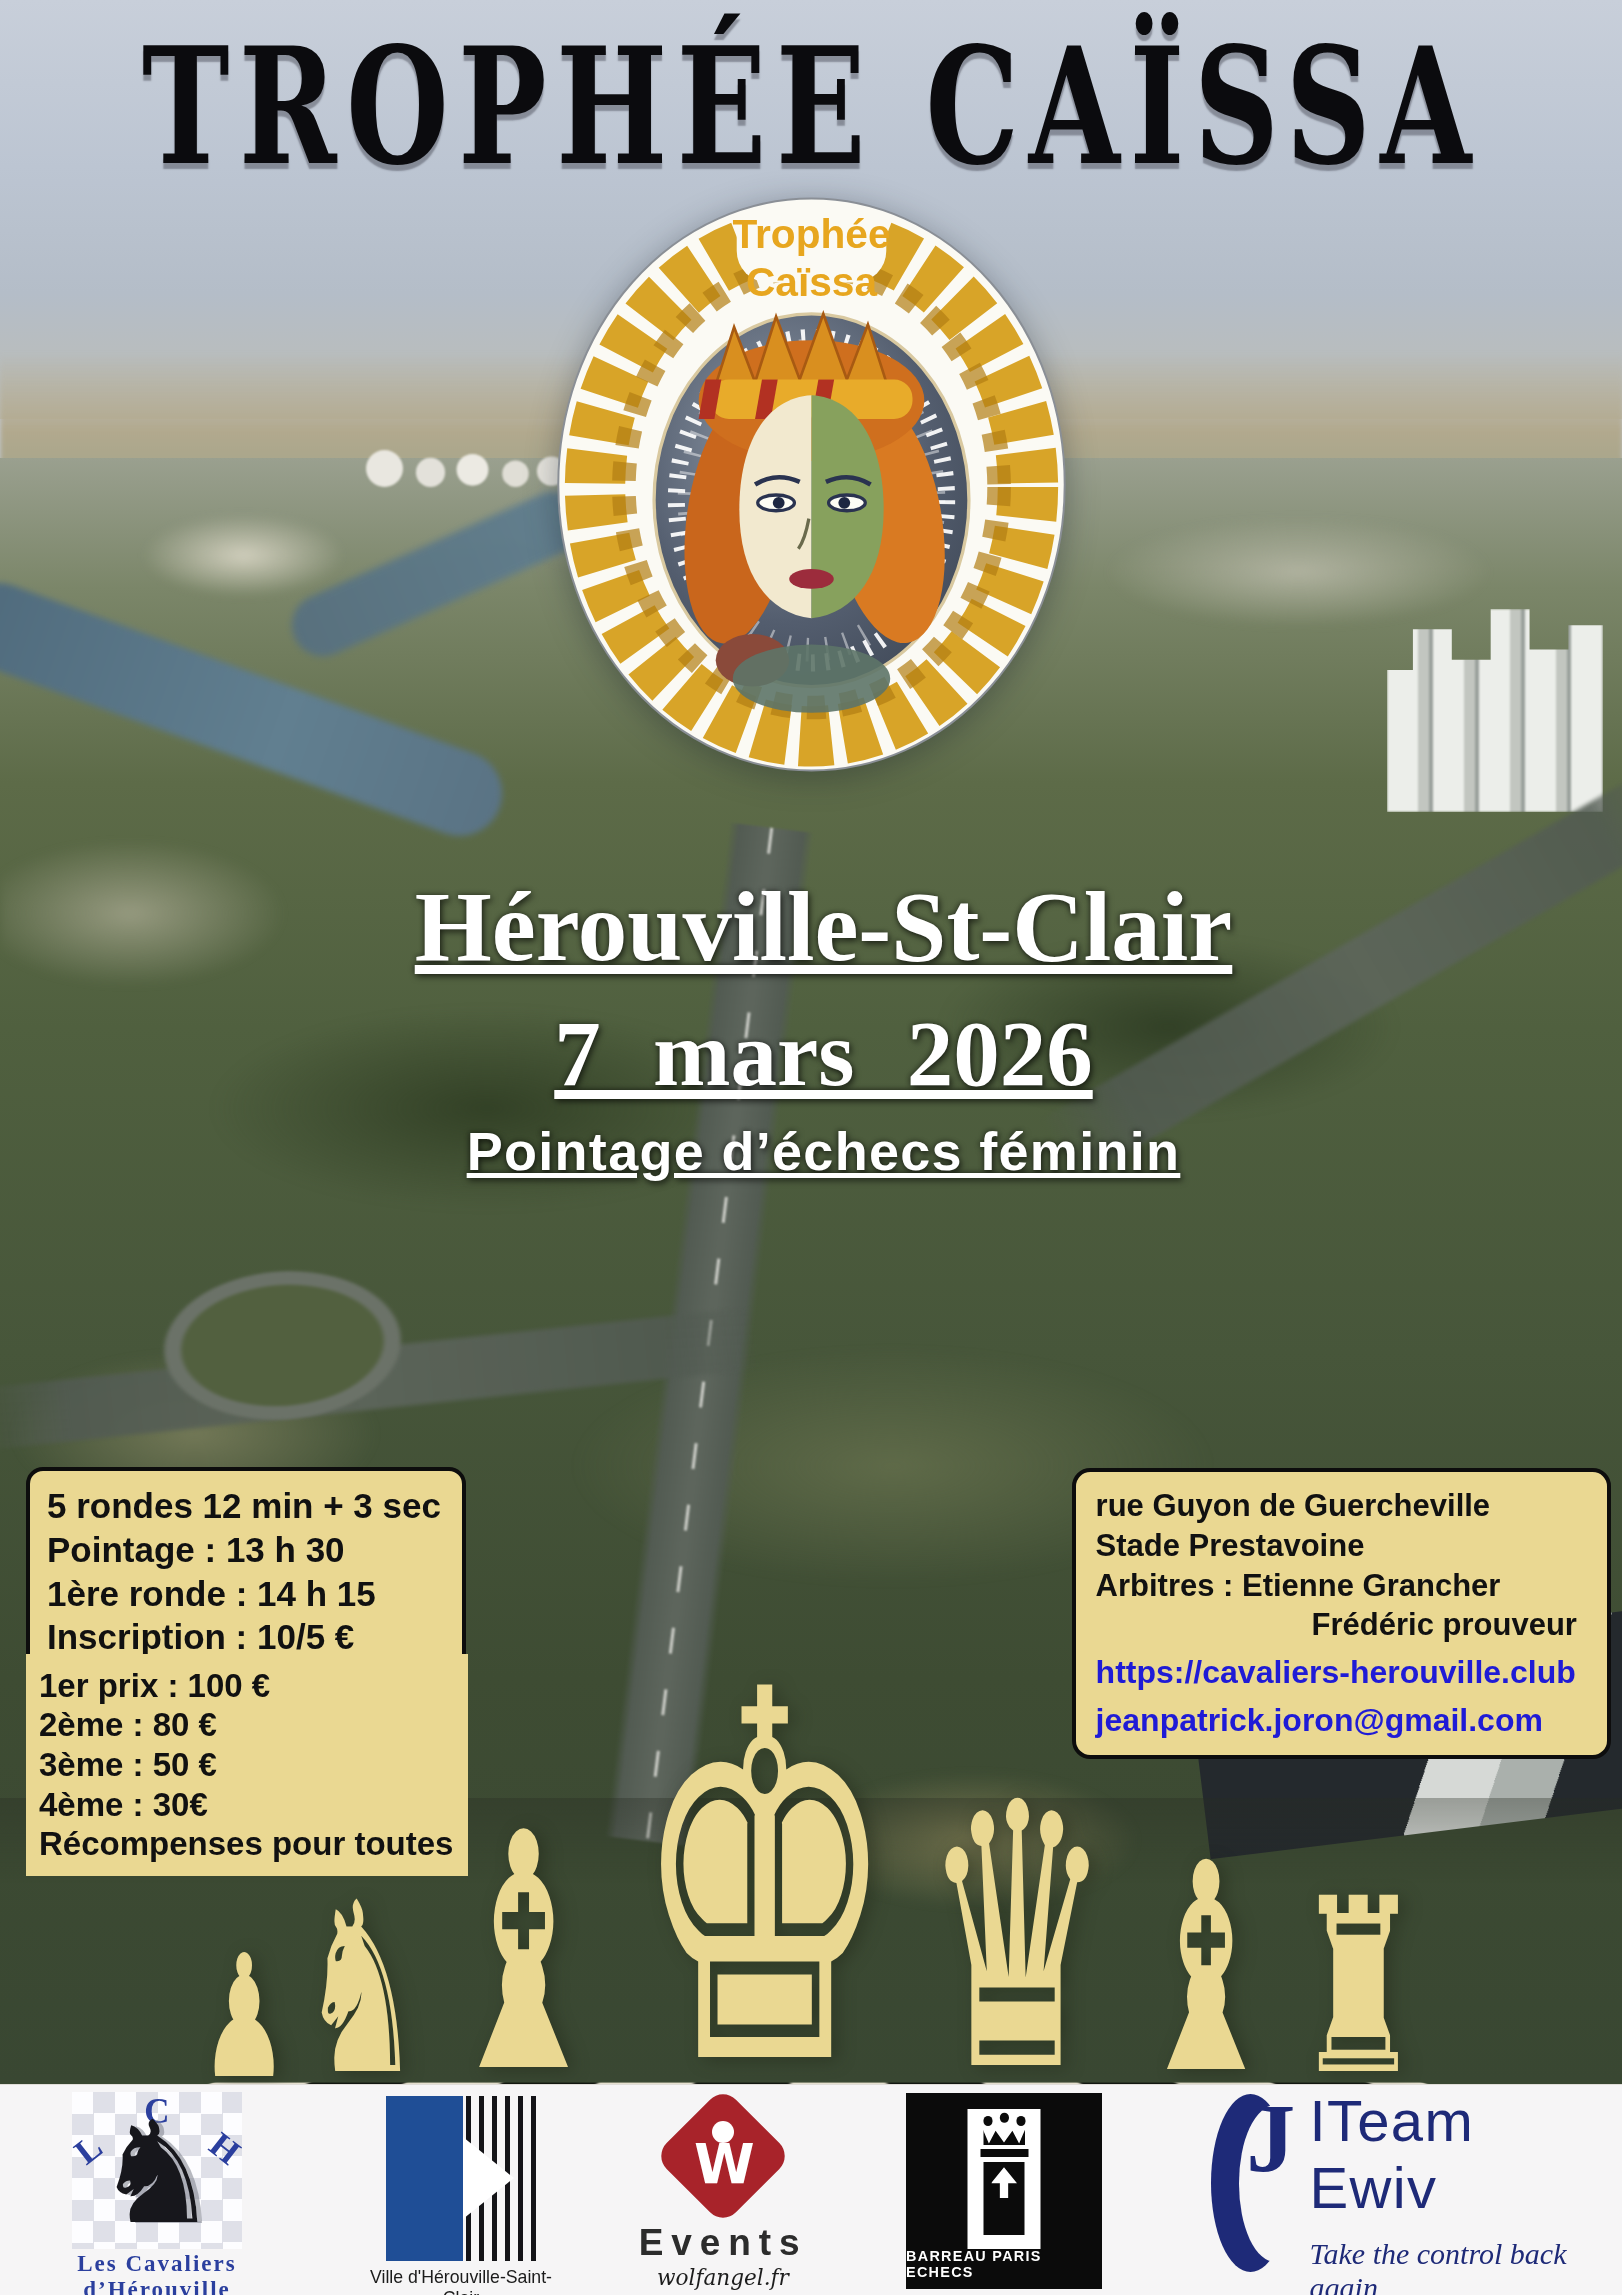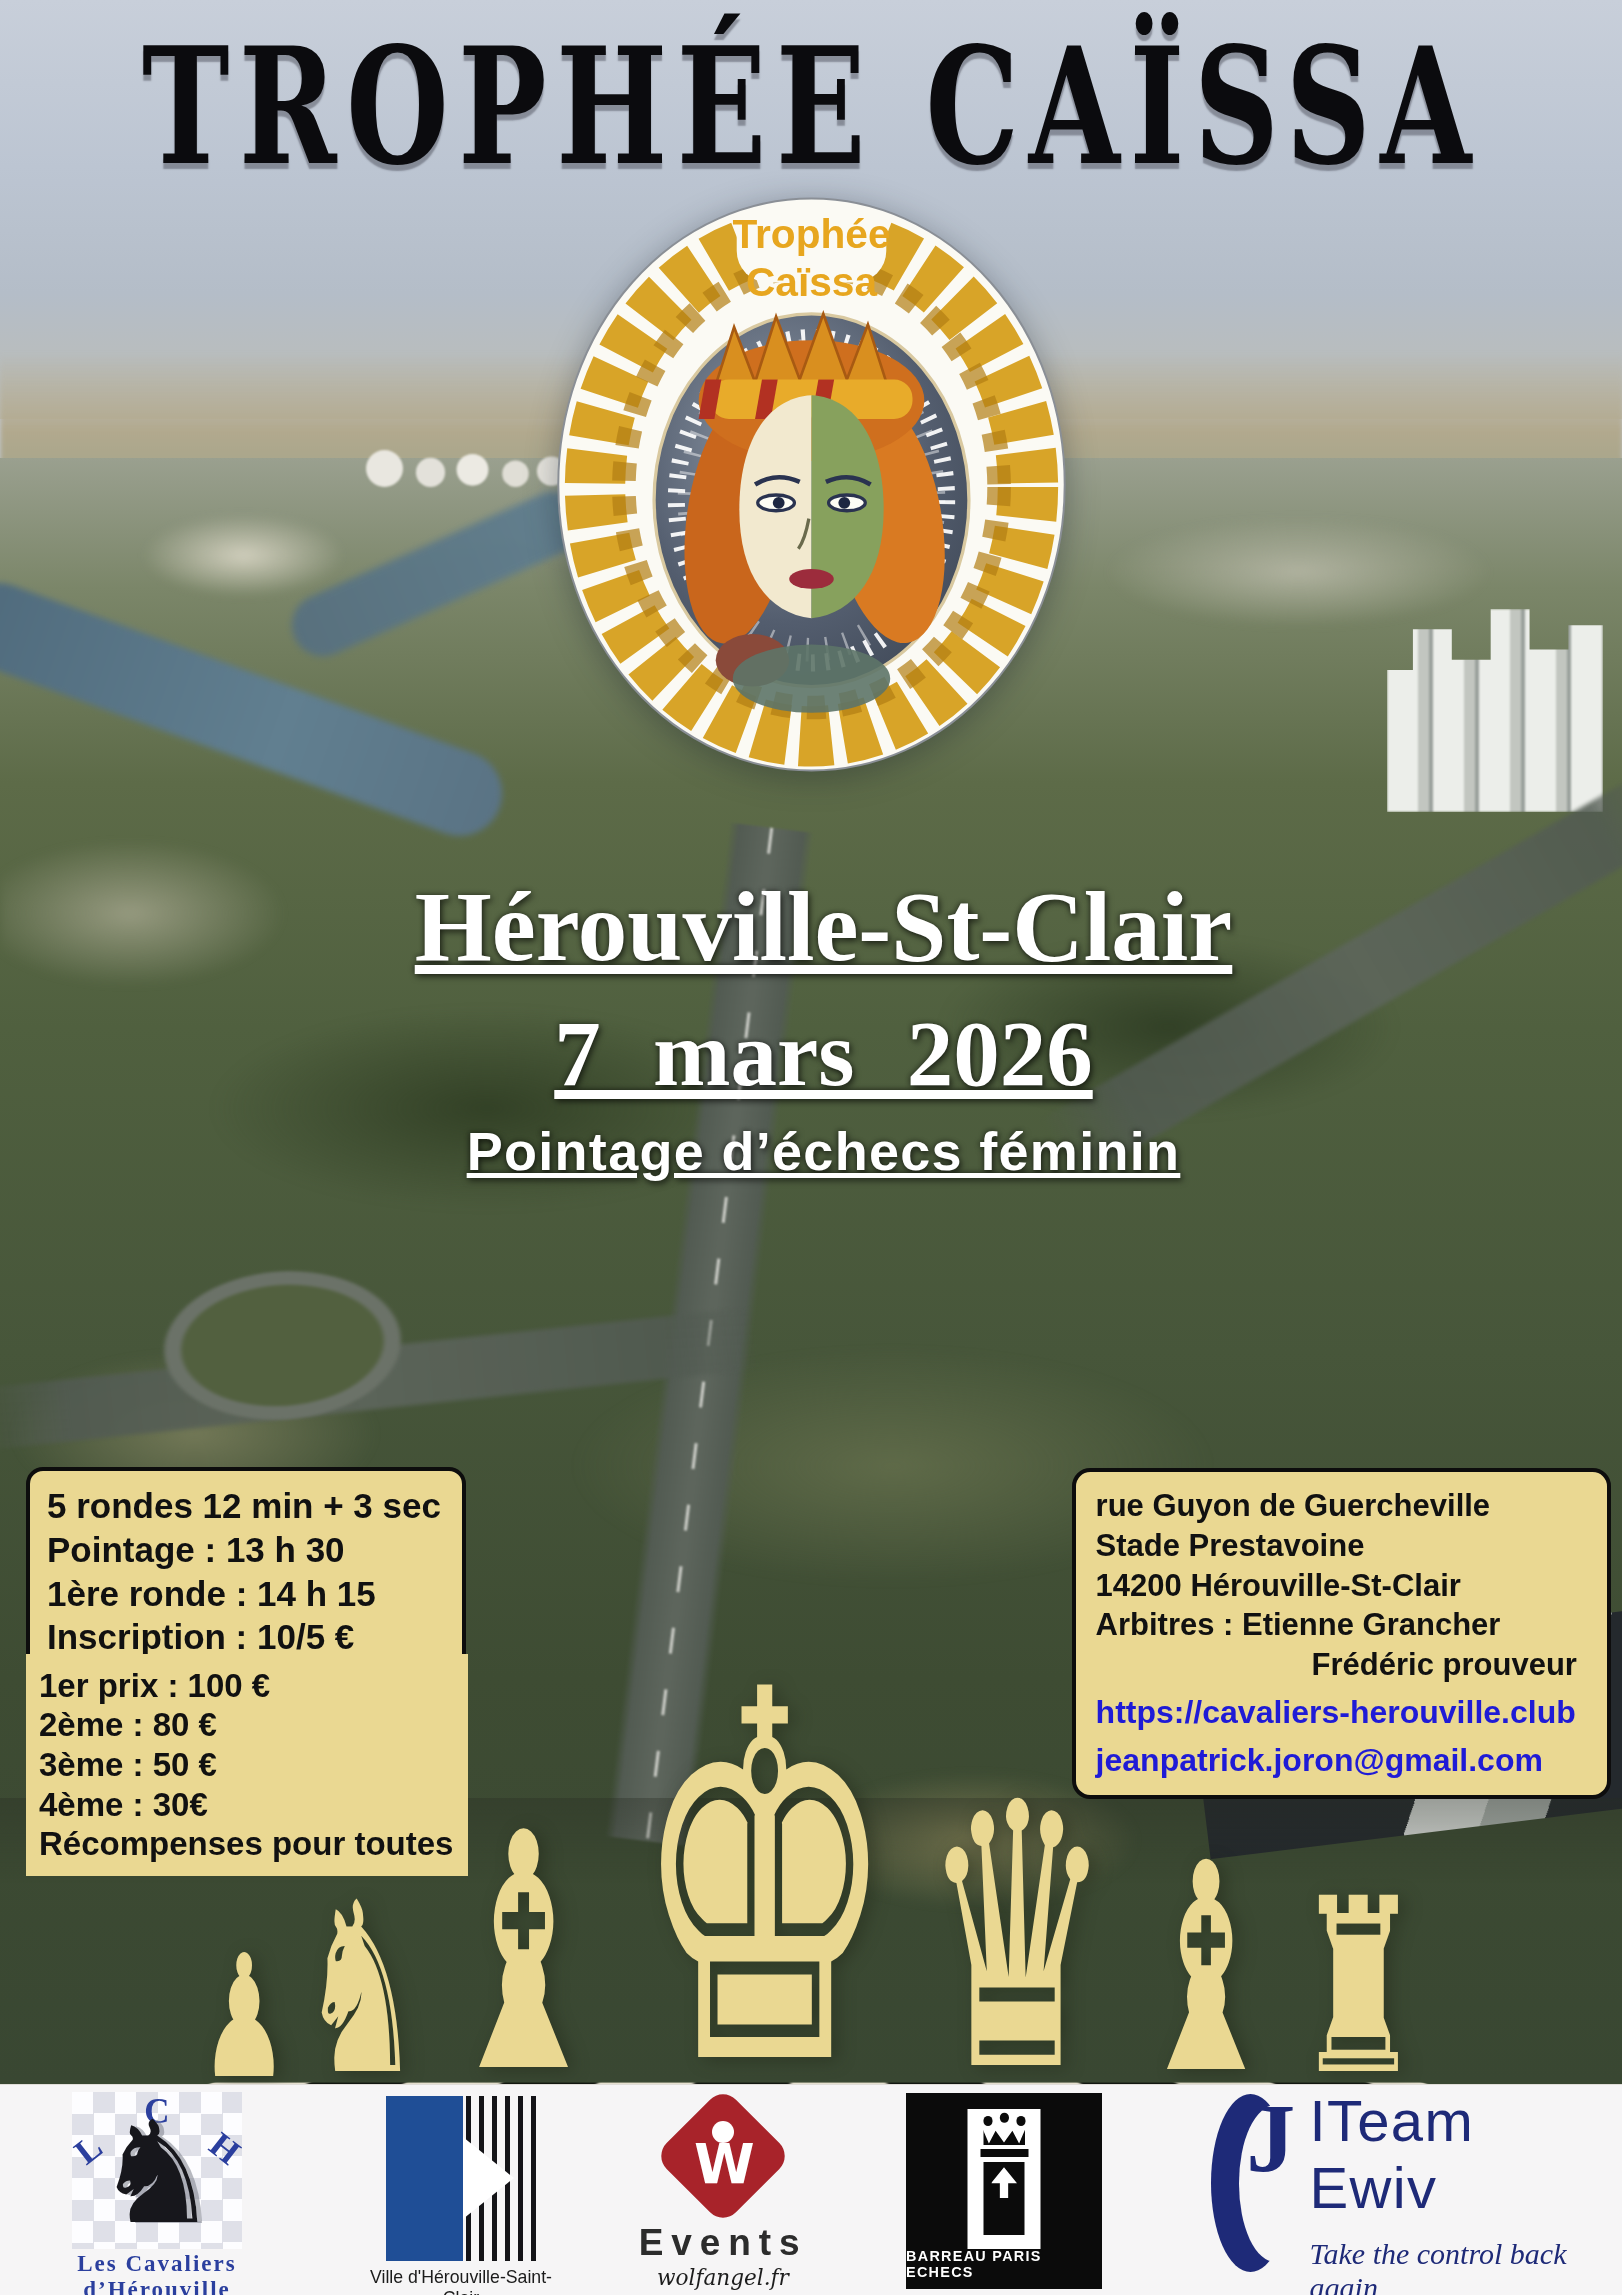--- a/index.html
+++ b/index.html
@@ -246,21 +246,20 @@
     <div>1er prix : 100 €</div>
     <div>2ème : 80 €</div>
     <div>3ème : 50 €</div>
     <div>4ème : 30€</div>
     <div>Récompenses pour toutes</div>
   </div>
 
   <div class="box box3">
     <div>rue Guyon de Guercheville</div>
     <div>Stade Prestavoine</div>
-    <div>14200 Hérouville-St-Clair</div>
     <div>Arbitres : Etienne Grancher</div>
     <div class="indent">Frédéric prouveur</div>
     <a class="link" href="#">https://cavaliers-herouville.club</a>
     <a class="link" href="#">jeanpatrick.joron@gmail.com</a>
   </div>
 
   <div class="logos">
 
     <div class="logo lch">
       <div class="lch-board">

